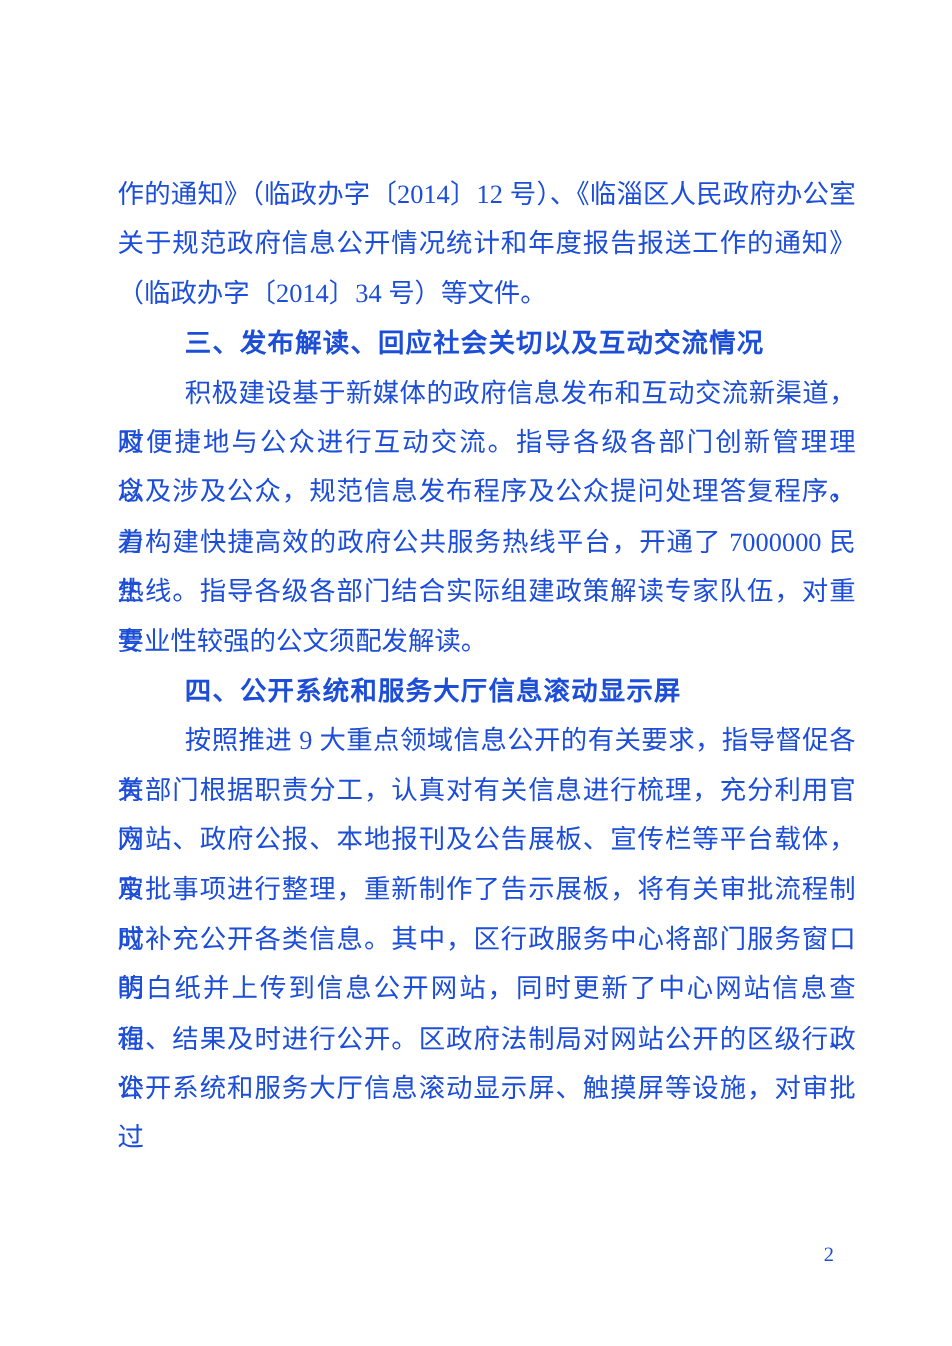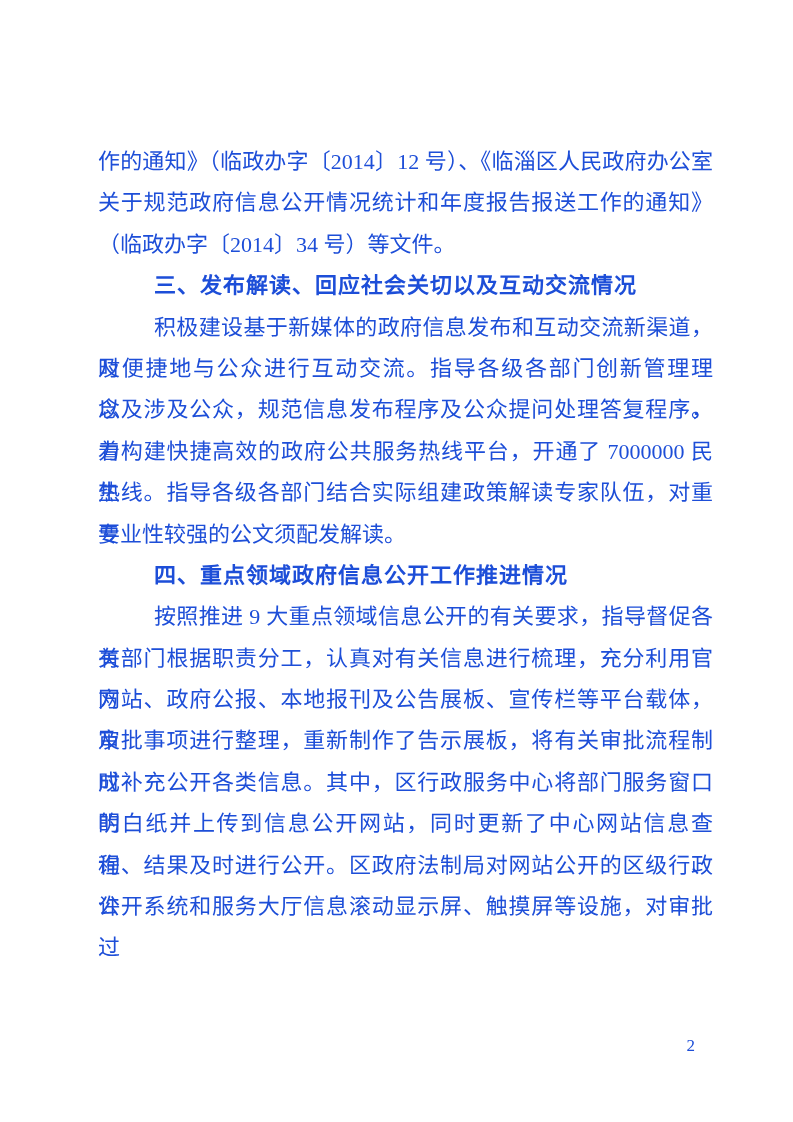--- a/index.html
+++ b/index.html
@@ -69,21 +69,21 @@
       </div>
       <div>
         <div class="line indent">积极建设基于新媒体的政府信息发布和互动交流新渠道，及</div>
         <div class="line">时便捷地与公众进行互动交流。指导各级各部门创新管理理念，</div>
         <div class="line">以及涉及公众，规范信息发布程序及公众提问处理答复程序。着</div>
         <div class="line">力构建快捷高效的政府公共服务热线平台，开通了 7000000 民生</div>
         <div class="line">热线。指导各级各部门结合实际组建政策解读专家队伍，对重要</div>
         <div class="line end">专业性较强的公文须配发解读。</div>
       </div>
       <div>
-        <div class="line heading indent end">四、重点领域政府信息公开工作推进情况</div>
+        <div class="line heading indent end">四、公开系统和服务大厅信息滚动显示屏</div>
       </div>
       <div>
         <div class="line indent">按照推进 9 大重点领域信息公开的有关要求，指导督促各有</div>
         <div class="line">关部门根据职责分工，认真对有关信息进行梳理，充分利用官方</div>
         <div class="line">网站、政府公报、本地报刊及公告展板、宣传栏等平台载体，及</div>
         <div class="line">审批事项进行整理，重新制作了告示展板，将有关审批流程制成</div>
         <div class="line">时补充公开各类信息。其中，区行政服务中心将部门服务窗口的</div>
         <div class="line">明白纸并上传到信息公开网站，同时更新了中心网站信息查询、</div>
         <div class="line">程、结果及时进行公开。区政府法制局对网站公开的区级行政许</div>
         <div class="line">公开系统和服务大厅信息滚动显示屏、触摸屏等设施，对审批过</div>

